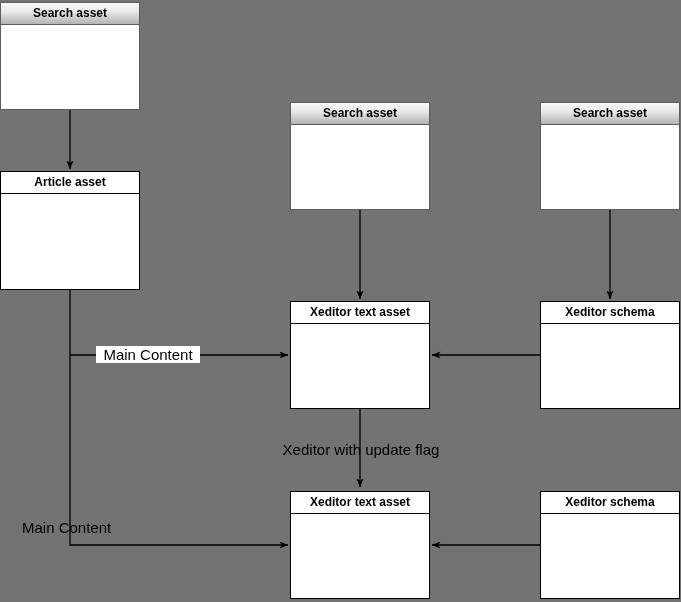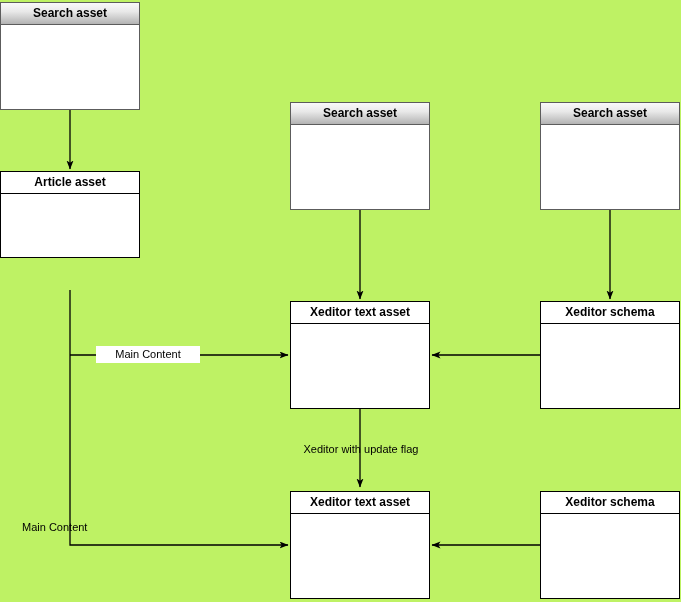--- a/index.html
+++ b/index.html
@@ -1,20 +1,20 @@
 <!DOCTYPE html>
 <html><head>
 <meta charset="utf-8">
 <style>
   html, body { margin: 0; padding: 0; background: #ffffff; }
   .canvas {
     position: relative;
     width: 681px;
     height: 602px;
-    background: #bef264;
+    background: #737373;
     font-family: "Liberation Sans", sans-serif;
     overflow: hidden;
   }
   .node {
     position: absolute;
     box-sizing: border-box;
     background: #ffffff;
     border: 1px solid #000000;
   }
   .node .header {
@@ -30,37 +30,37 @@
     overflow: hidden;
   }
   .node .body { width: 100%; }
   .node.gradient { border-color: #5c5c5c; }
   .node.gradient .header {
     background: linear-gradient(to bottom, #f9f9f9 0%, #e9e9e9 40%, #b3b3b3 100%);
     border-bottom-color: #5c5c5c;
   }
   
   .pos-a { left: 0px;   top: 2px;   width: 140px; height: 108px; }
-  .pos-b { left: 0px;   top: 171px; width: 140px; height: 87px; }
+  .pos-b { left: 0px;   top: 171px; width: 140px; height: 119px; }
   .pos-c { left: 290px; top: 102px; width: 140px; height: 108px; }
   .pos-d { left: 540px; top: 102px; width: 140px; height: 108px; }
   .pos-e { left: 290px; top: 301px; width: 140px; height: 108px; }
   .pos-f { left: 540px; top: 301px; width: 140px; height: 108px; }
   .pos-g { left: 290px; top: 491px; width: 140px; height: 108px; }
   .pos-h { left: 540px; top: 491px; width: 140px; height: 108px; }
 
   svg.edges {
     position: absolute;
     left: 0; top: 0;
     width: 681px; height: 602px;
     pointer-events: none;
   }
   .edge-label {
     position: absolute;
-    font-size: 11px;
+    font-size: 15px;
     line-height: 17px;
     color: #000000;
     white-space: nowrap;
   }
   .lbl-main1 { left: 96px;  top: 346px; width: 104px; text-align: center; background: #ffffff; }
   .lbl-main2 { left: 22px;  top: 519px; }
   .lbl-variant { left: 270px; top: 441px; width: 182px; text-align: center; }
 </style>
 </head>
 <body>

